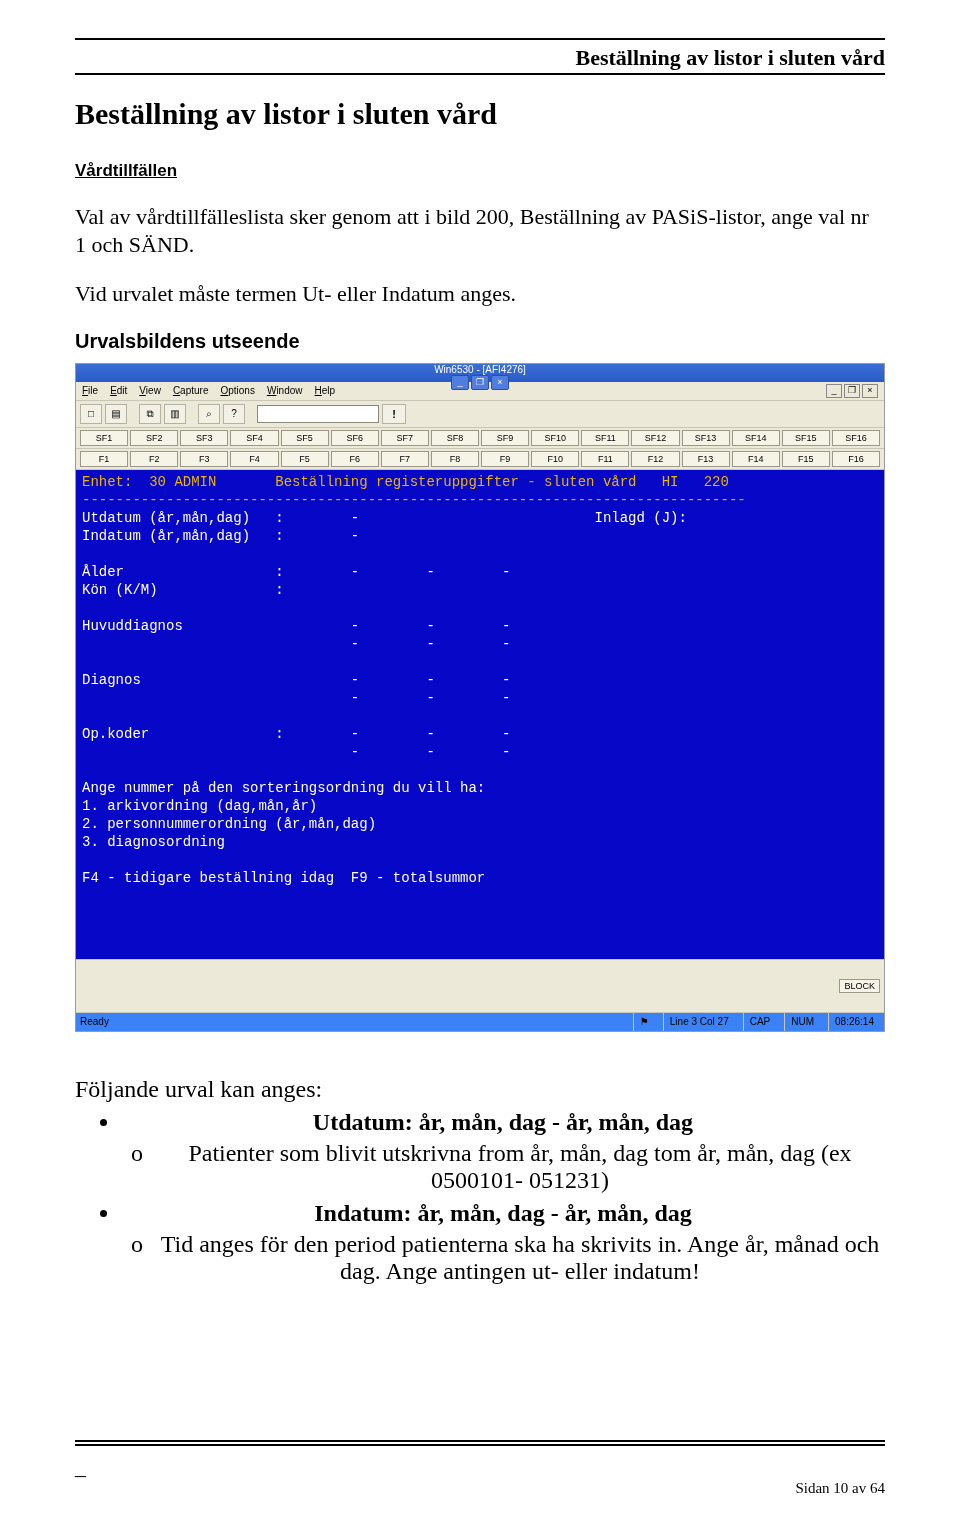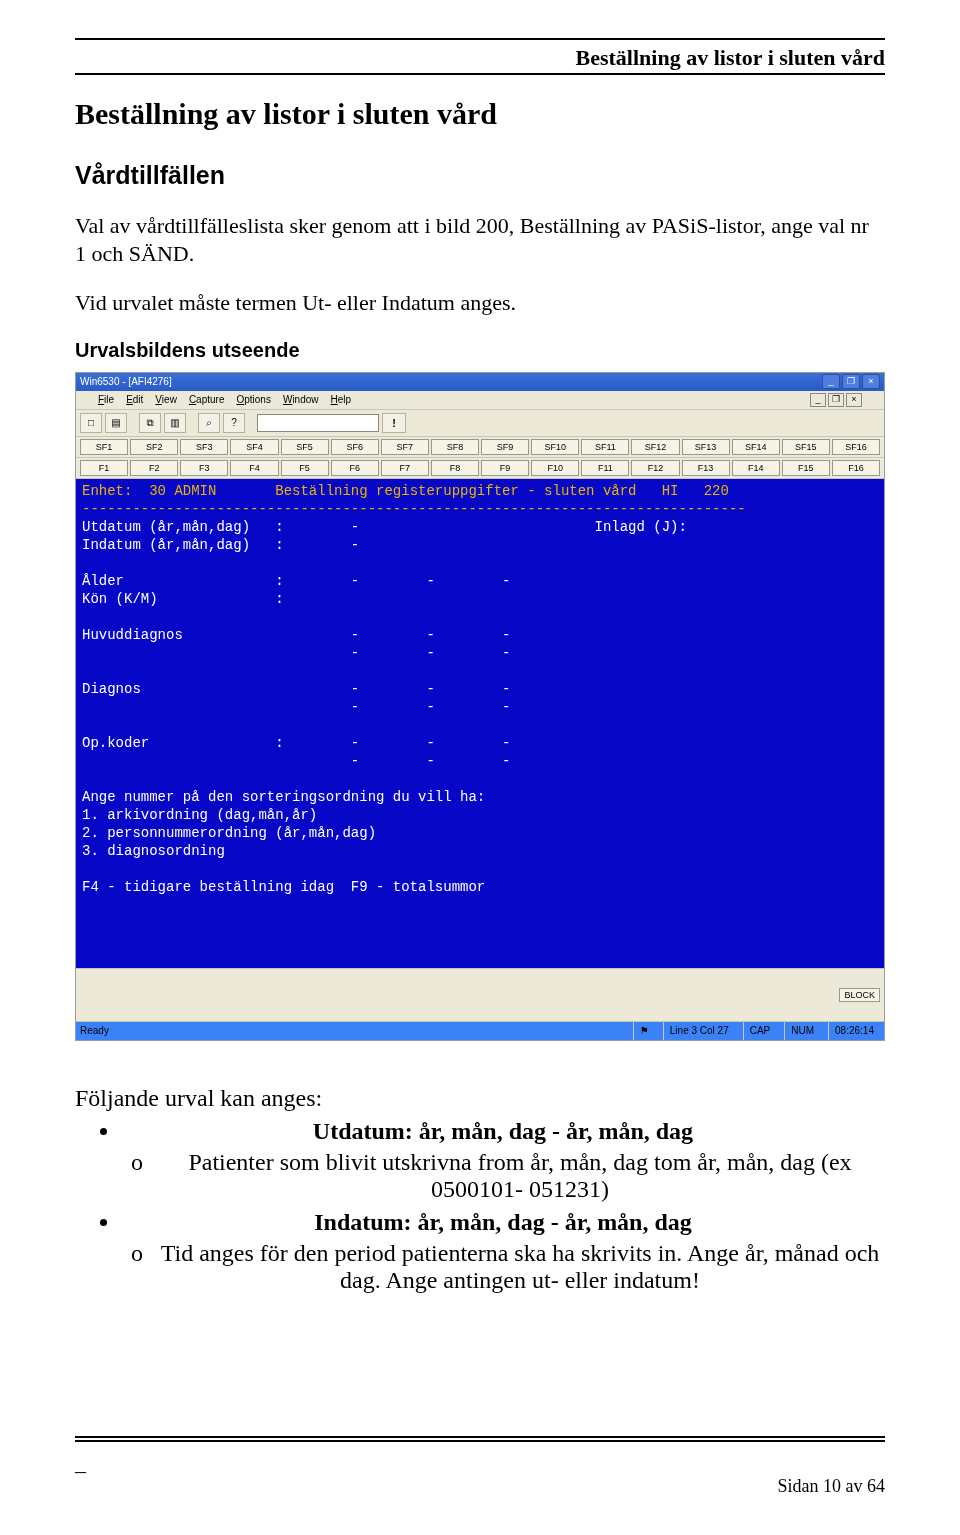--- a/index.html
+++ b/index.html
@@ -34,23 +34,24 @@
     border-top: 2px solid #000;
     margin: 2px 0 22px 0;
   }
   h1 {
     font-size: 30px;
     font-weight: bold;
     margin: 0 0 30px 0;
   }
   h2.section {
     font-family: Arial, Helvetica, sans-serif;
-    font-size: 25px;
+    font-size: 17px;
     font-weight: bold;
     margin: 0 0 22px 0;
+    text-decoration: underline;
   }
   p.body {
     font-size: 22px;
     margin: 0 0 22px 0;
     line-height: 1.25;
   }
   h3.sub {
     font-family: Arial, Helvetica, sans-serif;
     font-size: 20px;
     font-weight: bold;
@@ -68,35 +69,36 @@
   }
   .titlebar {
     background: linear-gradient(#3b6ed5, #285bc7);
     color: #fff;
     height: 18px;
     display: flex;
     align-items: center;
     padding: 0 4px;
     font-size: 10px;
     justify-content: space-between;
+    flex-direction: column;
   }
   .titlebar .win-btns { display:flex; gap:2px; }
   .titlebar .win-btn {
     width: 16px; height: 13px; background: #4f7de0;
     border: 1px solid #2a4fa0; border-radius: 2px;
     display: inline-flex; align-items: center; justify-content: center;
     color: #fff; font-size: 9px; line-height: 1;
   }
   .menubar {
     background: #ece9d8;
     height: 18px;
     display: flex;
     align-items: center;
     gap: 12px;
-    padding: 0 22px;
+    padding: 0 6px;
     border-bottom: 1px solid #c9c6b8;
     justify-content: space-between;
   }
   .menubar .menus { display:flex; gap:12px; }
   .menubar .menus span u { text-decoration: underline; }
   .menubar .child-btns { display:flex; gap:2px; }
   .menubar .child-btns .cb {
     width:14px; height:12px; border:1px solid #888; background:#ece9d8;
     display:inline-flex; align-items:center; justify-content:center;
     font-size:9px; line-height:1;
@@ -211,21 +213,21 @@
   .footer .hr1 {
     border: none; border-top: 2px solid #000; margin: 0 0 2px 0;
   }
   .footer .hr2 {
     border: none; border-top: 2px solid #000; margin: 0 0 8px 0;
   }
   .footer .dash {
     font-size: 22px;
   }
   .footer .pg {
-    text-align: right; font-size: 18px;
+    text-align: right; font-size: 15px;
   }
 </style>
 </head>
 <body>
 
 <div class="page">
   <hr class="hr-top">
   <div class="header-right">Beställning av listor i sluten vård</div>
   <hr class="hr-header">
 

